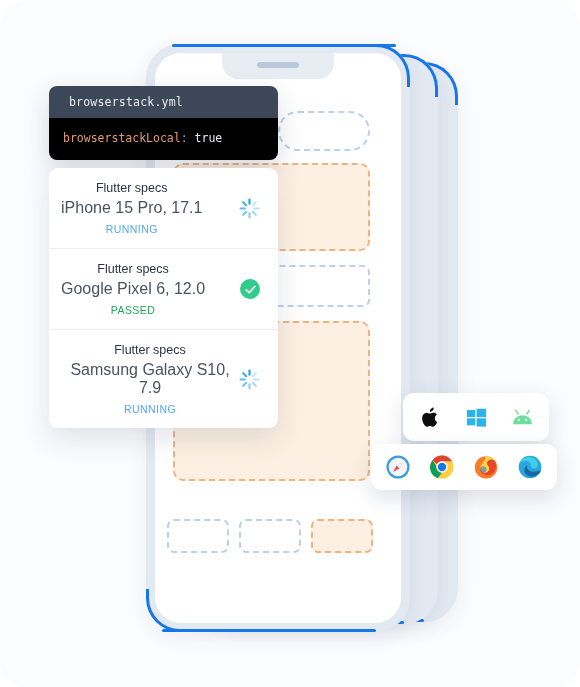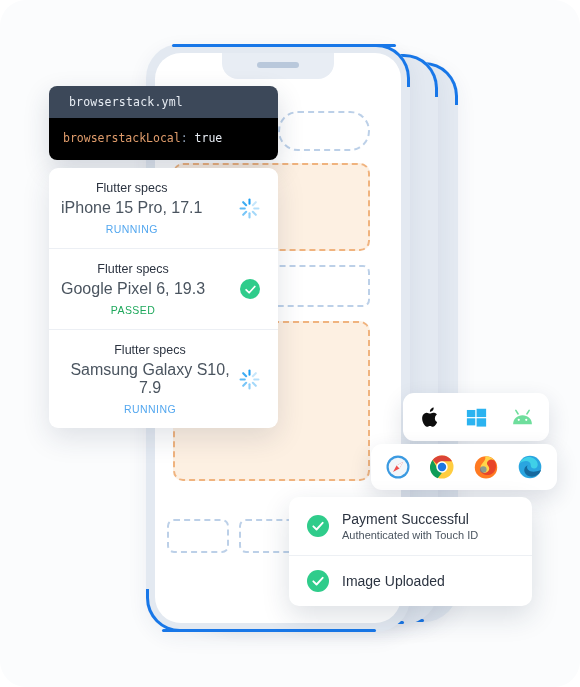--- a/index.html
+++ b/index.html
@@ -191,21 +191,21 @@
             <line x1="3" y1="20" x2="11" y2="20" stroke="#1e9ff2" opacity=".72"></line>
             <line x1="8" y1="8" x2="13.6" y2="13.6" stroke="#1e9ff2" opacity=".86"></line>
           </g>
         </svg>
       </div>
     </div>
 
     <div class="build-row">
       <div>
         <div class="b-name">Flutter specs</div>
-        <div class="b-dev">Google Pixel 6, 19.3</div>
+        <div class="b-dev">Google Pixel 6, 12.0</div>
         <div class="b-status st-passed">PASSED</div>
       </div>
       <div class="check">
         <svg viewBox="0 0 24 24" width="13" height="13">
             <path d="M4 12.5 L9.5 18 L20 6.5" fill="none" stroke="#ffffff" stroke-width="3.2" stroke-linecap="round" stroke-linejoin="round"></path>
           </svg>
       </div>
     </div>
 
     <div class="build-row">
@@ -284,37 +284,14 @@
     </span>
     <span class="ico">
       <svg viewBox="0 0 24 24" width="24" height="24">
         <circle cx="12" cy="12" r="11.3" fill="#2aa5e0"></circle>
         <path d="M23 15c-1.6 4.9-6.8 7.7-11.7 6.3-2.7-.8-4.6-2.8-5-5.3-.4-2.6 1-4.9 3.3-5.8-1 1.6-.7 3.6.8 4.9 2.1 1.8 6.2 2.3 12.6 0z" fill="#15699e"></path>
         <path d="M1.6 8.3C3.6 3.6 8.9 1 13.7 2.4c3.3 1 5.6 3.5 6 6.5.3 2.6-1.3 4.6-3.6 4.6-1.9 0-3.3-1.2-3.3-3 0-2.6-2-4.4-4.8-4.4-2.6 0-4.9 1.2-6.4 2.2z" fill="#3fd0e8"></path>
       </svg>
     </span>
   </div>
 
-  <div id="notify-card">
-    <div class="note">
-      <span class="check">
-        <svg viewBox="0 0 24 24" width="14" height="14">
-            <path d="M4 12.5 L9.5 18 L20 6.5" fill="none" stroke="#ffffff" stroke-width="3.2" stroke-linecap="round" stroke-linejoin="round"></path>
-          </svg>
-      </span>
-      <span>
-        <div class="n-title">Payment Successful</div>
-        <div class="n-sub">Authenticated with Touch ID</div>
-      </span>
-    </div>
-    <div class="note">
-      <span class="check">
-        <svg viewBox="0 0 24 24" width="14" height="14">
-            <path d="M4 12.5 L9.5 18 L20 6.5" fill="none" stroke="#ffffff" stroke-width="3.2" stroke-linecap="round" stroke-linejoin="round"></path>
-          </svg>
-      </span>
-      <span>
-        <div class="n-title">Image Uploaded</div>
-      </span>
-    </div>
-  </div>
 
 </div>
 
 </body></html>

